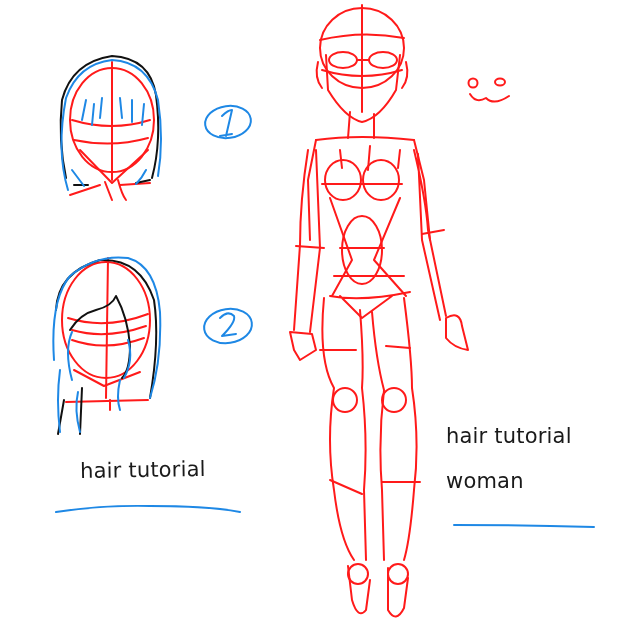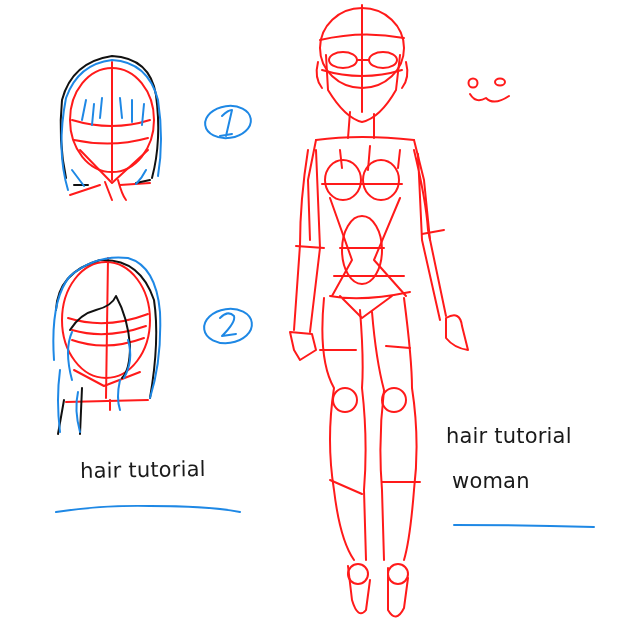--- a/index.html
+++ b/index.html
@@ -1,21 +1,21 @@
 <!DOCTYPE html>
 <html><head>
   <meta charset="utf-8">
   <style>
     html, body { margin: 0; padding: 0; background: #ffffff; }
     body { width: 632px; height: 632px; position: relative; overflow: hidden; font-family: "DejaVu Sans", sans-serif; }
     .canvas { position: absolute; left: 0; top: 0; width: 632px; height: 632px; }
     .label { position: absolute; color: #1a1a1a; font-family: "DejaVu Sans", sans-serif; font-size: 21px; letter-spacing: 0.2px; white-space: nowrap; }
     #hair-label { left: 80px; top: 458px; transform: rotate(-1deg); }
     #body-label-1 { left: 446px; top: 424px; }
-    #body-label-2 { left: 446px; top: 469px; margin-left: 6px; }
+    #body-label-2 { left: 446px; top: 469px; }
     svg { position: absolute; left: 0; top: 0; }
     .r { stroke: #ff1a1a; fill: none; stroke-width: 2; stroke-linecap: round; stroke-linejoin: round; }
     .b { stroke: #1e88e5; fill: none; stroke-width: 2; stroke-linecap: round; stroke-linejoin: round; }
     .k { stroke: #111111; fill: none; stroke-width: 2; stroke-linecap: round; stroke-linejoin: round; }
   </style>
 </head>
 <body>
 
 <div class="canvas">
 

